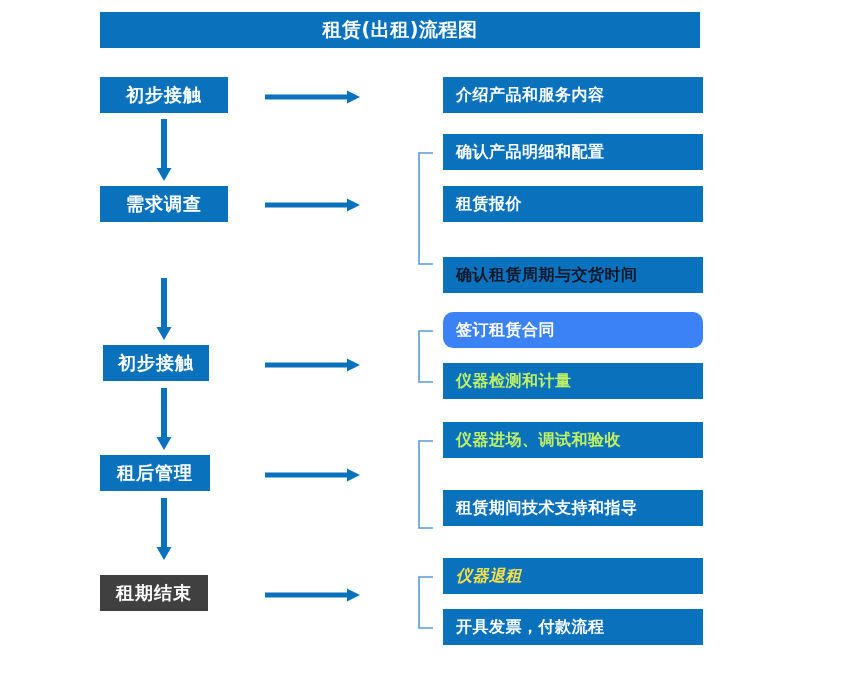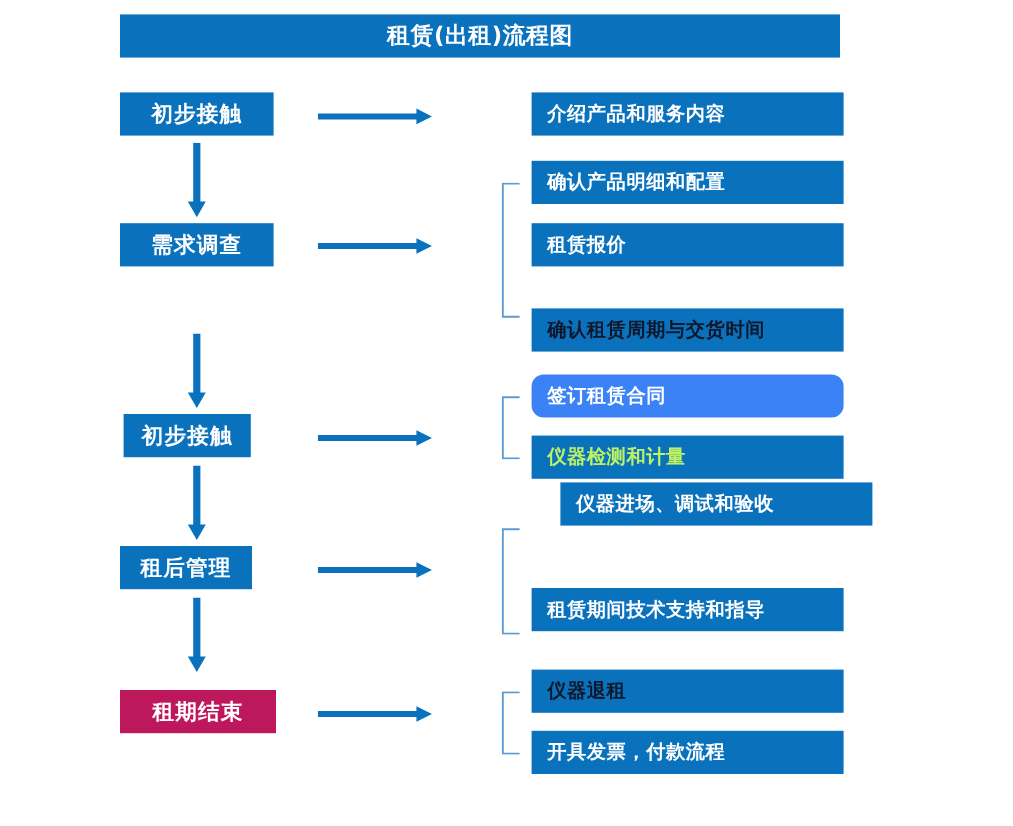--- a/index.html
+++ b/index.html
@@ -94,21 +94,21 @@
 
 <div id="canvas">
 
   <div class="title-bar">租赁(出租)流程图</div>
 
   <div id="dynamic-layer">
       <div class="stage-box" style="left: 100px; top: 77px; width: 128px; background: rgb(10, 114, 189); color: rgb(255, 255, 255);">初步接触</div>
       <div class="stage-box" style="left: 100px; top: 186px; width: 128px; background: rgb(10, 114, 189); color: rgb(255, 255, 255);">需求调查</div>
       <div class="stage-box" style="left: 103px; top: 345px; width: 106px; background: rgb(10, 114, 189); color: rgb(255, 255, 255);">初步接触</div>
       <div class="stage-box" style="left: 100px; top: 455px; width: 110px; background: rgb(10, 114, 189); color: rgb(255, 255, 255);">租后管理</div>
-      <div class="stage-box" style="left: 100px; top: 575px; width: 130px; background: #be185d; color: rgb(255, 255, 255);">租期结束</div>
+      <div class="stage-box" style="left: 100px; top: 575px; width: 108px; background: #404040; color: rgb(255, 255, 255);">租期结束</div>
       <div class="h-arrow" style="left: 265px; top: 88px; width: 95px;"><svg width="95" height="18" viewBox="0 0 95 18">
           <path d="M0 6.5 H82 V2.5 L95 9 L82 15.5 V11.5 H0 Z" fill="#0A72BD"></path>
         </svg></div>
       <div class="h-arrow" style="left: 265px; top: 196px; width: 95px;"><svg width="95" height="18" viewBox="0 0 95 18">
           <path d="M0 6.5 H82 V2.5 L95 9 L82 15.5 V11.5 H0 Z" fill="#0A72BD"></path>
         </svg></div>
       <div class="h-arrow" style="left: 265px; top: 356px; width: 95px;"><svg width="95" height="18" viewBox="0 0 95 18">
           <path d="M0 6.5 H82 V2.5 L95 9 L82 15.5 V11.5 H0 Z" fill="#0A72BD"></path>
         </svg></div>
       <div class="h-arrow" style="left: 265px; top: 466px; width: 95px;"><svg width="95" height="18" viewBox="0 0 95 18">
@@ -137,22 +137,22 @@
       <div class="detail-box" style="top: 186px; background: rgb(10, 114, 189); color: rgb(255, 255, 255);">租赁报价</div>
       <div class="detail-box" style="top: 245px; background: rgb(10, 114, 189); color: #0f172a; margin-top: 12px;">确认租赁周期与交货时间</div>
       <div class="bracket" style="left: 418px; top: 330px; width: 16px; height: 53px;"><svg width="16" height="53" viewBox="0 0 16 53">
           <path d="M15 1 H1 V52 H15" fill="none" stroke="#5B9BD5" stroke-width="1.6"></path>
         </svg></div>
       <div class="detail-box" style="top: 312px; background: #3b82f6; color: rgb(255, 255, 255); border-radius: 10px;">签订租赁合同</div>
       <div class="detail-box" style="top: 363px; background: rgb(10, 114, 189); color: #bef264;">仪器检测和计量</div>
       <div class="bracket" style="left: 418px; top: 440px; width: 16px; height: 89px;"><svg width="16" height="89" viewBox="0 0 16 89">
           <path d="M15 1 H1 V88 H15" fill="none" stroke="#5B9BD5" stroke-width="1.6"></path>
         </svg></div>
-      <div class="detail-box" style="top: 402px; background: rgb(10, 114, 189); color: #ffffff; margin-left: 24px;">仪器进场、调试和验收</div>
+      <div class="detail-box" style="top: 422px; background: rgb(10, 114, 189); color: #bef264;">仪器进场、调试和验收</div>
       <div class="detail-box" style="top: 490px; background: rgb(10, 114, 189); color: rgb(255, 255, 255);">租赁期间技术支持和指导</div>
       <div class="bracket" style="left: 418px; top: 576px; width: 16px; height: 53px;"><svg width="16" height="53" viewBox="0 0 16 53">
           <path d="M15 1 H1 V52 H15" fill="none" stroke="#5B9BD5" stroke-width="1.6"></path>
         </svg></div>
-      <div class="detail-box" style="top: 558px; background: rgb(10, 114, 189); color: #0f172a;">仪器退租</div>
+      <div class="detail-box" style="top: 558px; background: rgb(10, 114, 189); color: #fde047; font-style: italic;">仪器退租</div>
       <div class="detail-box" style="top: 609px; background: rgb(10, 114, 189); color: rgb(255, 255, 255);">开具发票，付款流程</div>
     </div>
 
 </div>
 
 </body></html>

